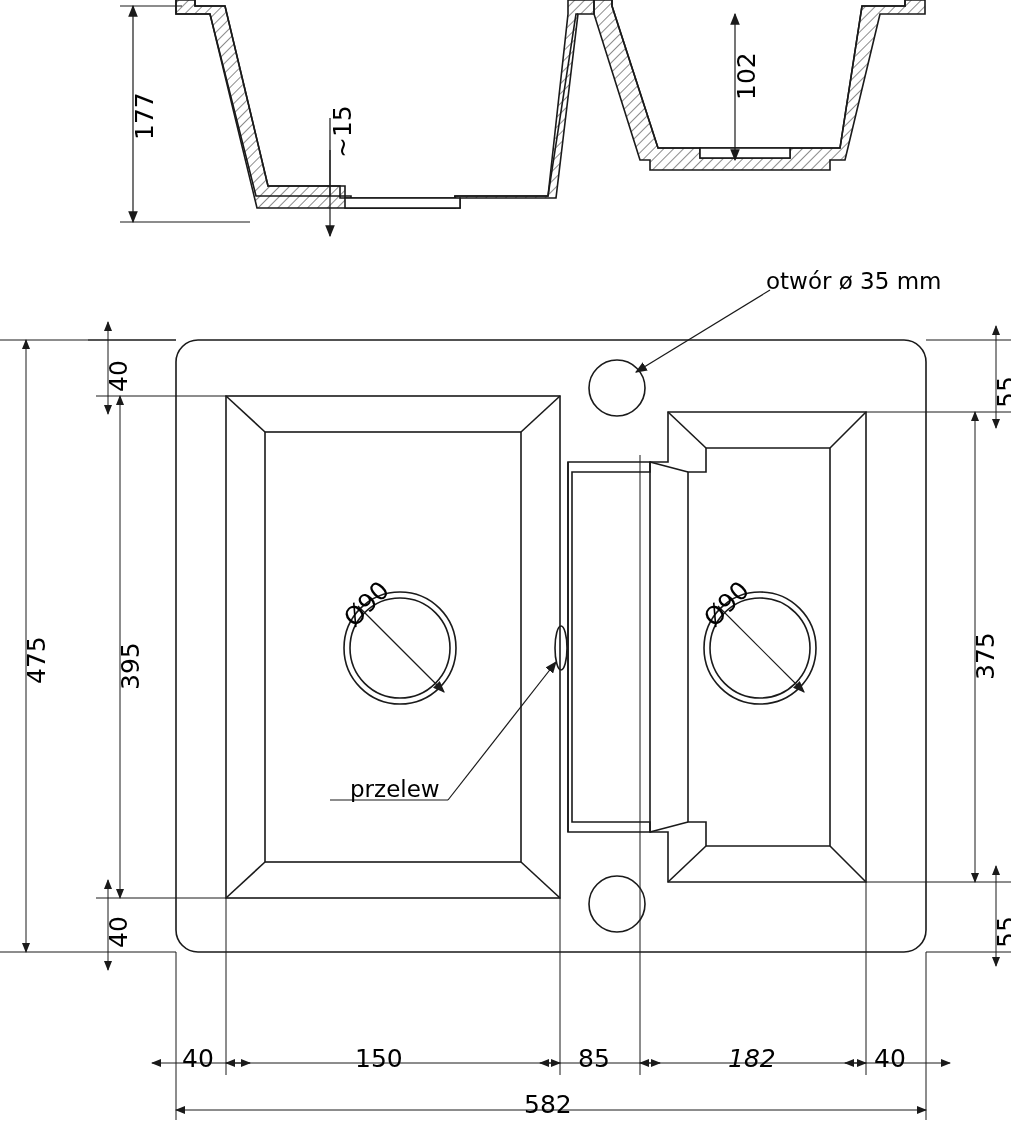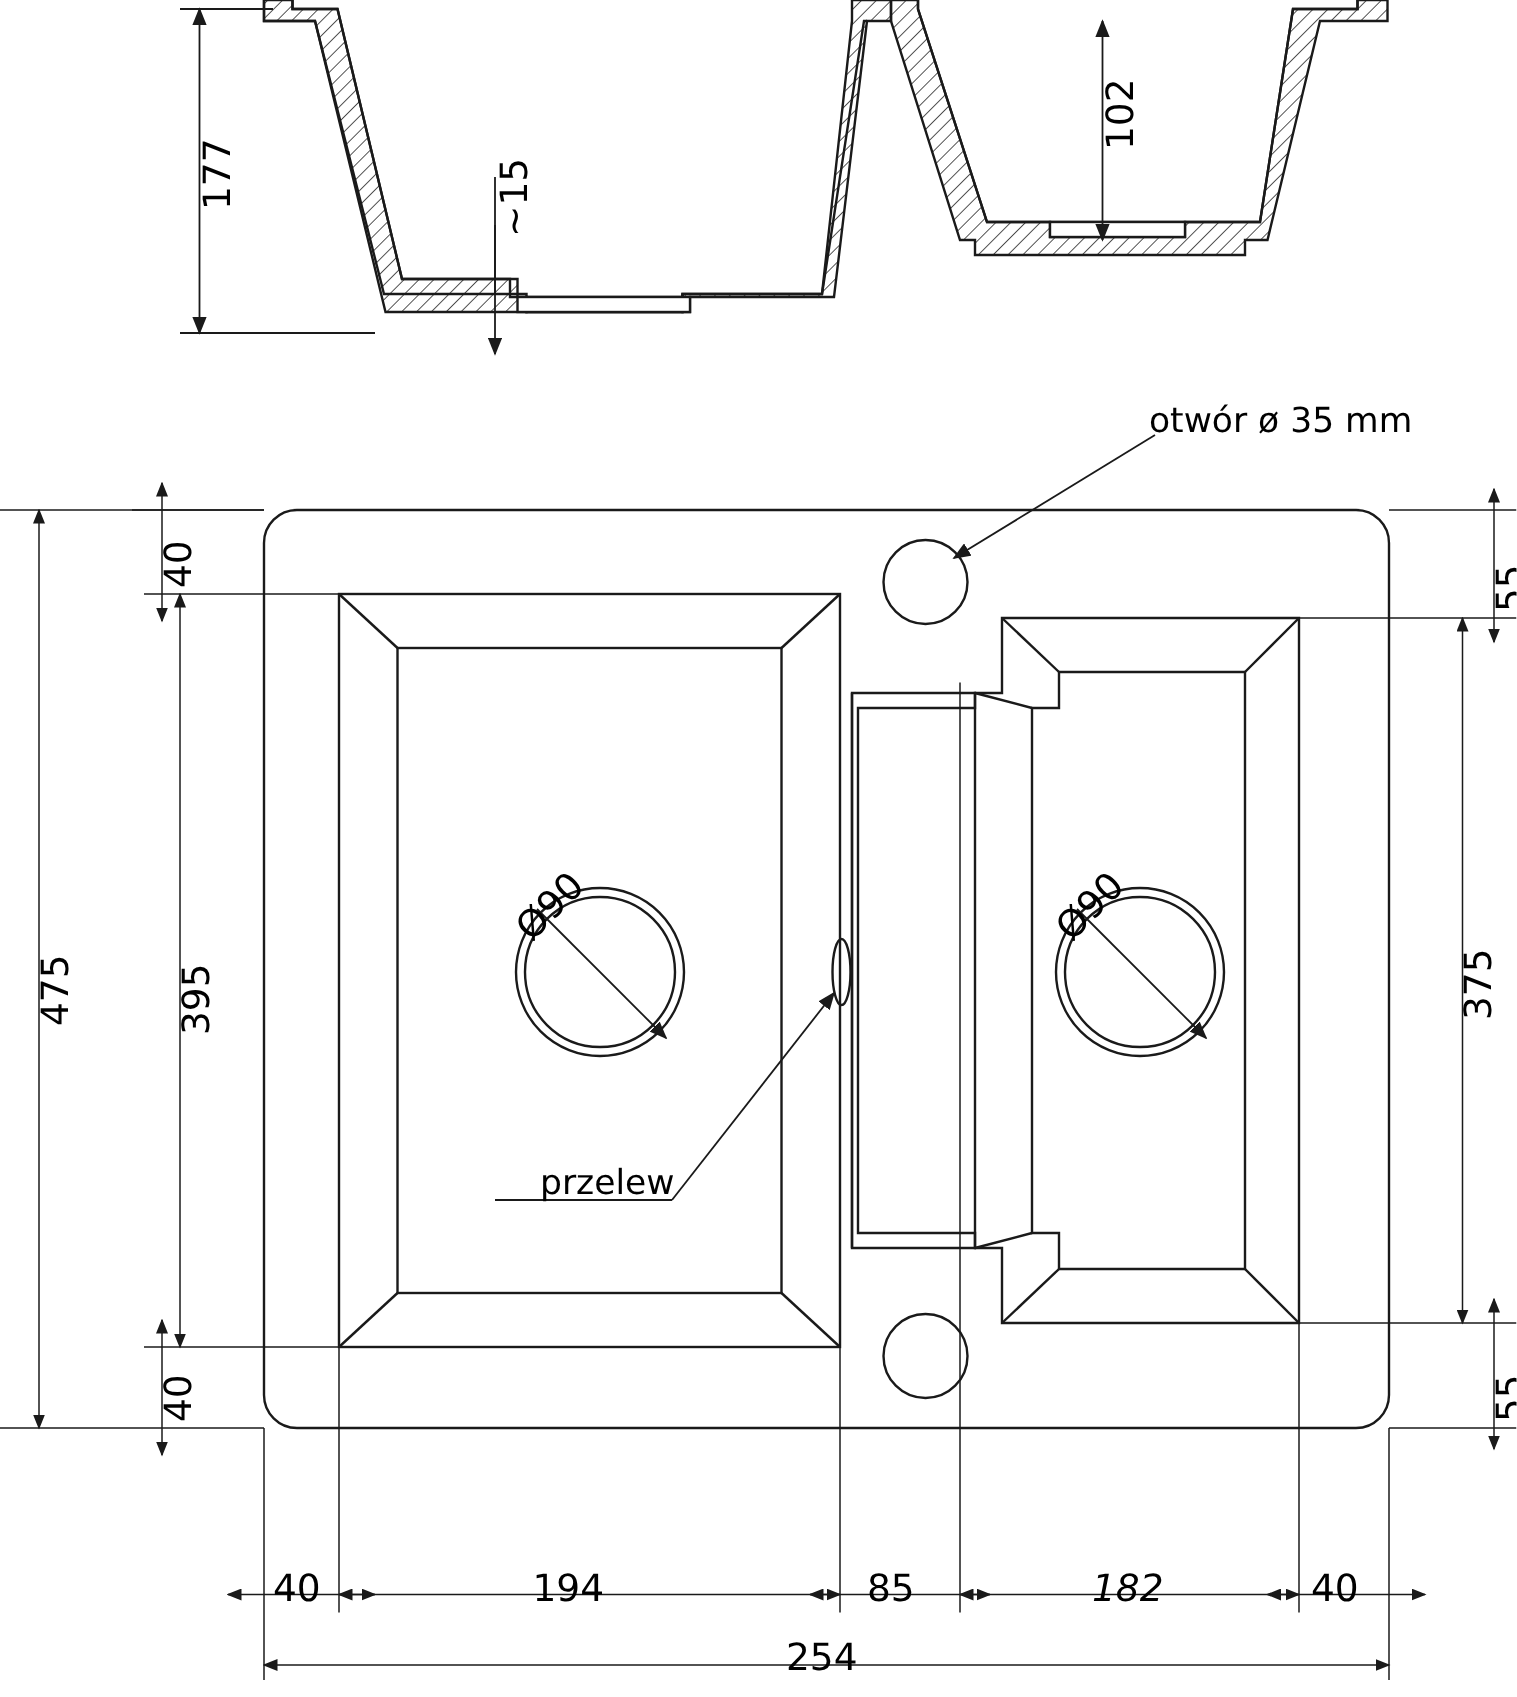--- a/index.html
+++ b/index.html
@@ -152,34 +152,34 @@
 
     <line x1="176" y1="1110" x2="926" y2="1110" marker-start="url(#arrOut)" marker-end="url(#arrIn)"></line>
   </g>
 </svg>
 
 <div class="lbl dim rot" style="left:130px;top:140px;transform:rotate(-90deg);">177</div>
 <div class="lbl dim rot" style="left:328px;top:158px;transform:rotate(-90deg);">~15</div>
 <div class="lbl dim rot" style="left:732px;top:100px;transform:rotate(-90deg);">102</div>
 
 <div class="lbl note" style="left:766px;top:254px;">otwór ø 35 mm</div>
-<div class="lbl note" style="left:360px;top:762px;">przelew</div>
+<div class="lbl note" style="left:350px;top:762px;">przelew</div>
 
 <div class="lbl dim rot" style="left:338px;top:612px;transform:rotate(-45deg);">Ø90</div>
 <div class="lbl dim rot" style="left:698px;top:612px;transform:rotate(-45deg);">Ø90</div>
 
 <div class="lbl dim rot" style="left:104px;top:392px;transform:rotate(-90deg);">40</div>
 <div class="lbl dim rot" style="left:116px;top:690px;transform:rotate(-90deg);">395</div>
 <div class="lbl dim rot" style="left:104px;top:948px;transform:rotate(-90deg);">40</div>
 <div class="lbl dim rot" style="left:22px;top:684px;transform:rotate(-90deg);">475</div>
 
 <div class="lbl dim rot" style="left:992px;top:408px;transform:rotate(-90deg);">55</div>
 <div class="lbl dim rot" style="left:971px;top:680px;transform:rotate(-90deg);">375</div>
 <div class="lbl dim rot" style="left:992px;top:948px;transform:rotate(-90deg);">55</div>
 
 <div class="lbl dim" style="left:182px;top:1044px;">40</div>
-<div class="lbl dim" style="left:355px;top:1044px;">194</div>
+<div class="lbl dim" style="left:355px;top:1044px;">150</div>
 <div class="lbl dim" style="left:578px;top:1044px;">85</div>
 <div class="lbl dim" style="left:728px;top:1044px;font-style:italic;">182</div>
 <div class="lbl dim" style="left:874px;top:1044px;">40</div>
-<div class="lbl dim" style="left:524px;top:1090px;">254</div>
+<div class="lbl dim" style="left:524px;top:1090px;">582</div>
 
 </div>
 
 </body></html>

